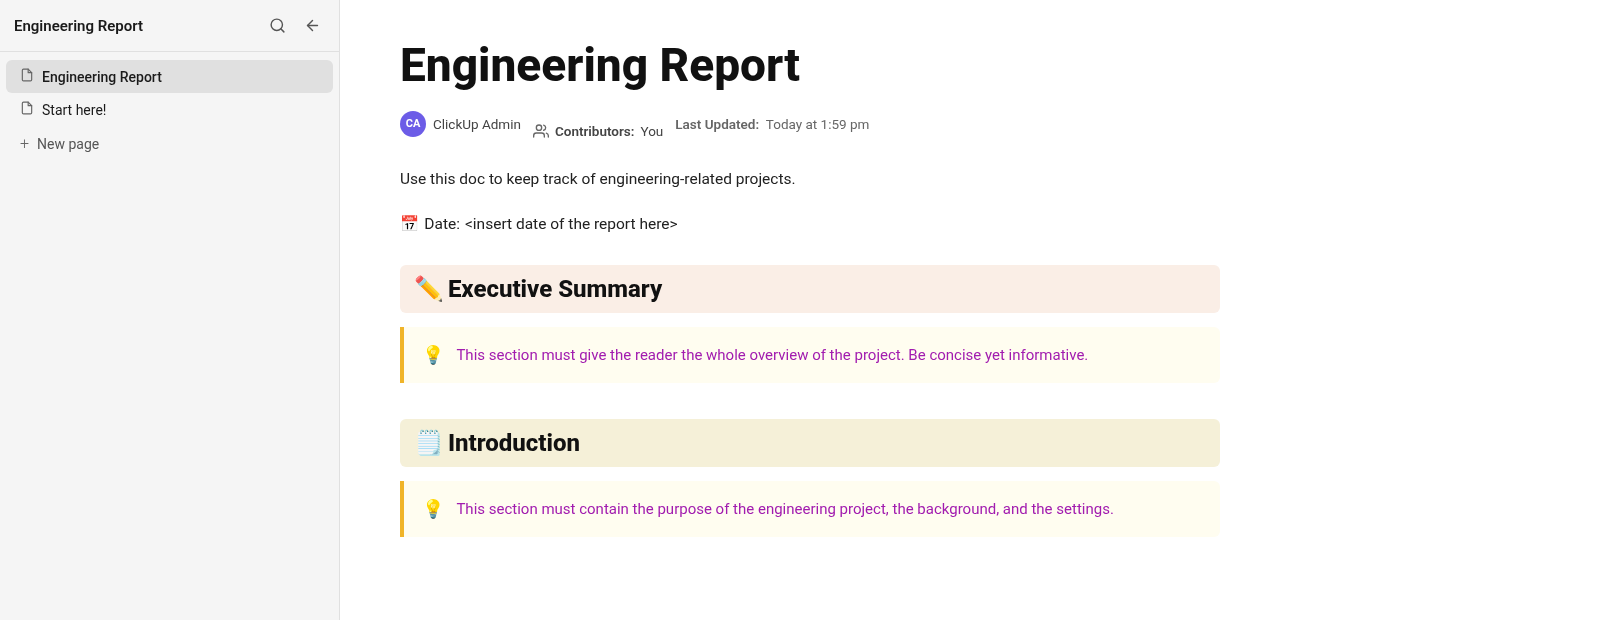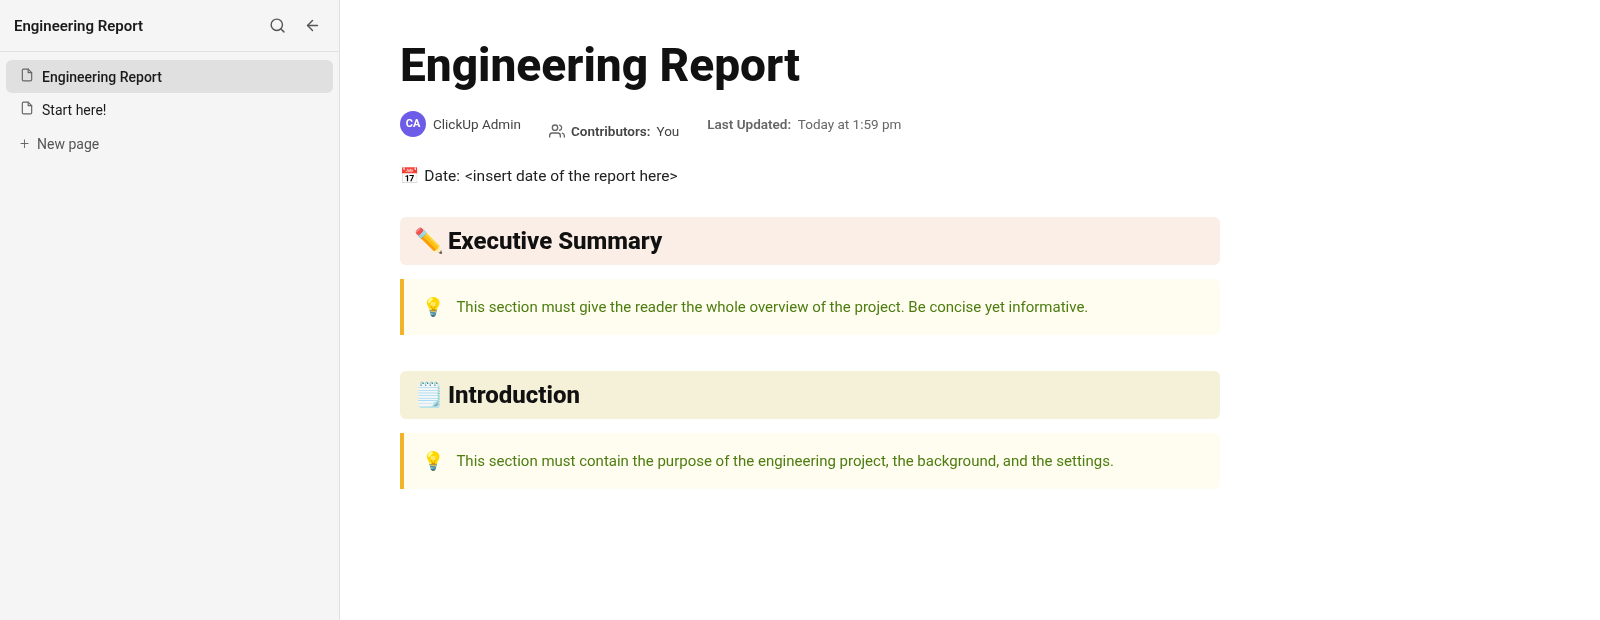--- a/index.html
+++ b/index.html
@@ -101,21 +101,21 @@
     .doc-title {
       font-size: 46px;
       font-weight: 800;
       color: #111;
       margin-bottom: 18px;
       line-height: 1.1;
     }
     .doc-meta {
       display: flex;
       align-items: center;
-      gap: 28px;
+      gap: 12px;
       margin-bottom: 28px;
       font-size: 13.5px;
       color: #444;
     }
     .doc-meta-author {
       display: flex;
       align-items: center;
       gap: 7px;
     }
     .avatar {
@@ -192,21 +192,21 @@
       max-width: 820px;
       margin-bottom: 8px;
     }
     .callout-icon {
       font-size: 18px;
       margin-top: 1px;
       flex-shrink: 0;
     }
     .callout-text {
       font-size: 15px;
-      color: #4d7c0f;
+      color: #a21caf;
       line-height: 1.6;
     }
   </style>
 </head>
 <body>
 
 <aside class="sidebar">
   <div class="sidebar-header">
     <span class="sidebar-title">Engineering Report</span>
     <div class="sidebar-icons">
@@ -269,20 +269,21 @@
       </svg>
       <span style="font-weight:600;">Contributors:</span>
       <span>You</span>
     </div>
     <span class="doc-meta-updated">
       <span style="font-weight:600;">Last Updated:</span>
       &nbsp;<span>Today at 1:59 pm</span>
     </span>
   </div>
 
+  <p class="doc-description">Use this doc to keep track of engineering-related projects.</p>
 
   <div class="doc-date-line">
     <span>📅</span>
     <strong>Date:</strong>
     <span>&lt;insert date of the report here&gt;</span>
   </div>
 
   <div id="sections-container">
       <div class="section">
         <div class="section-heading executive">

